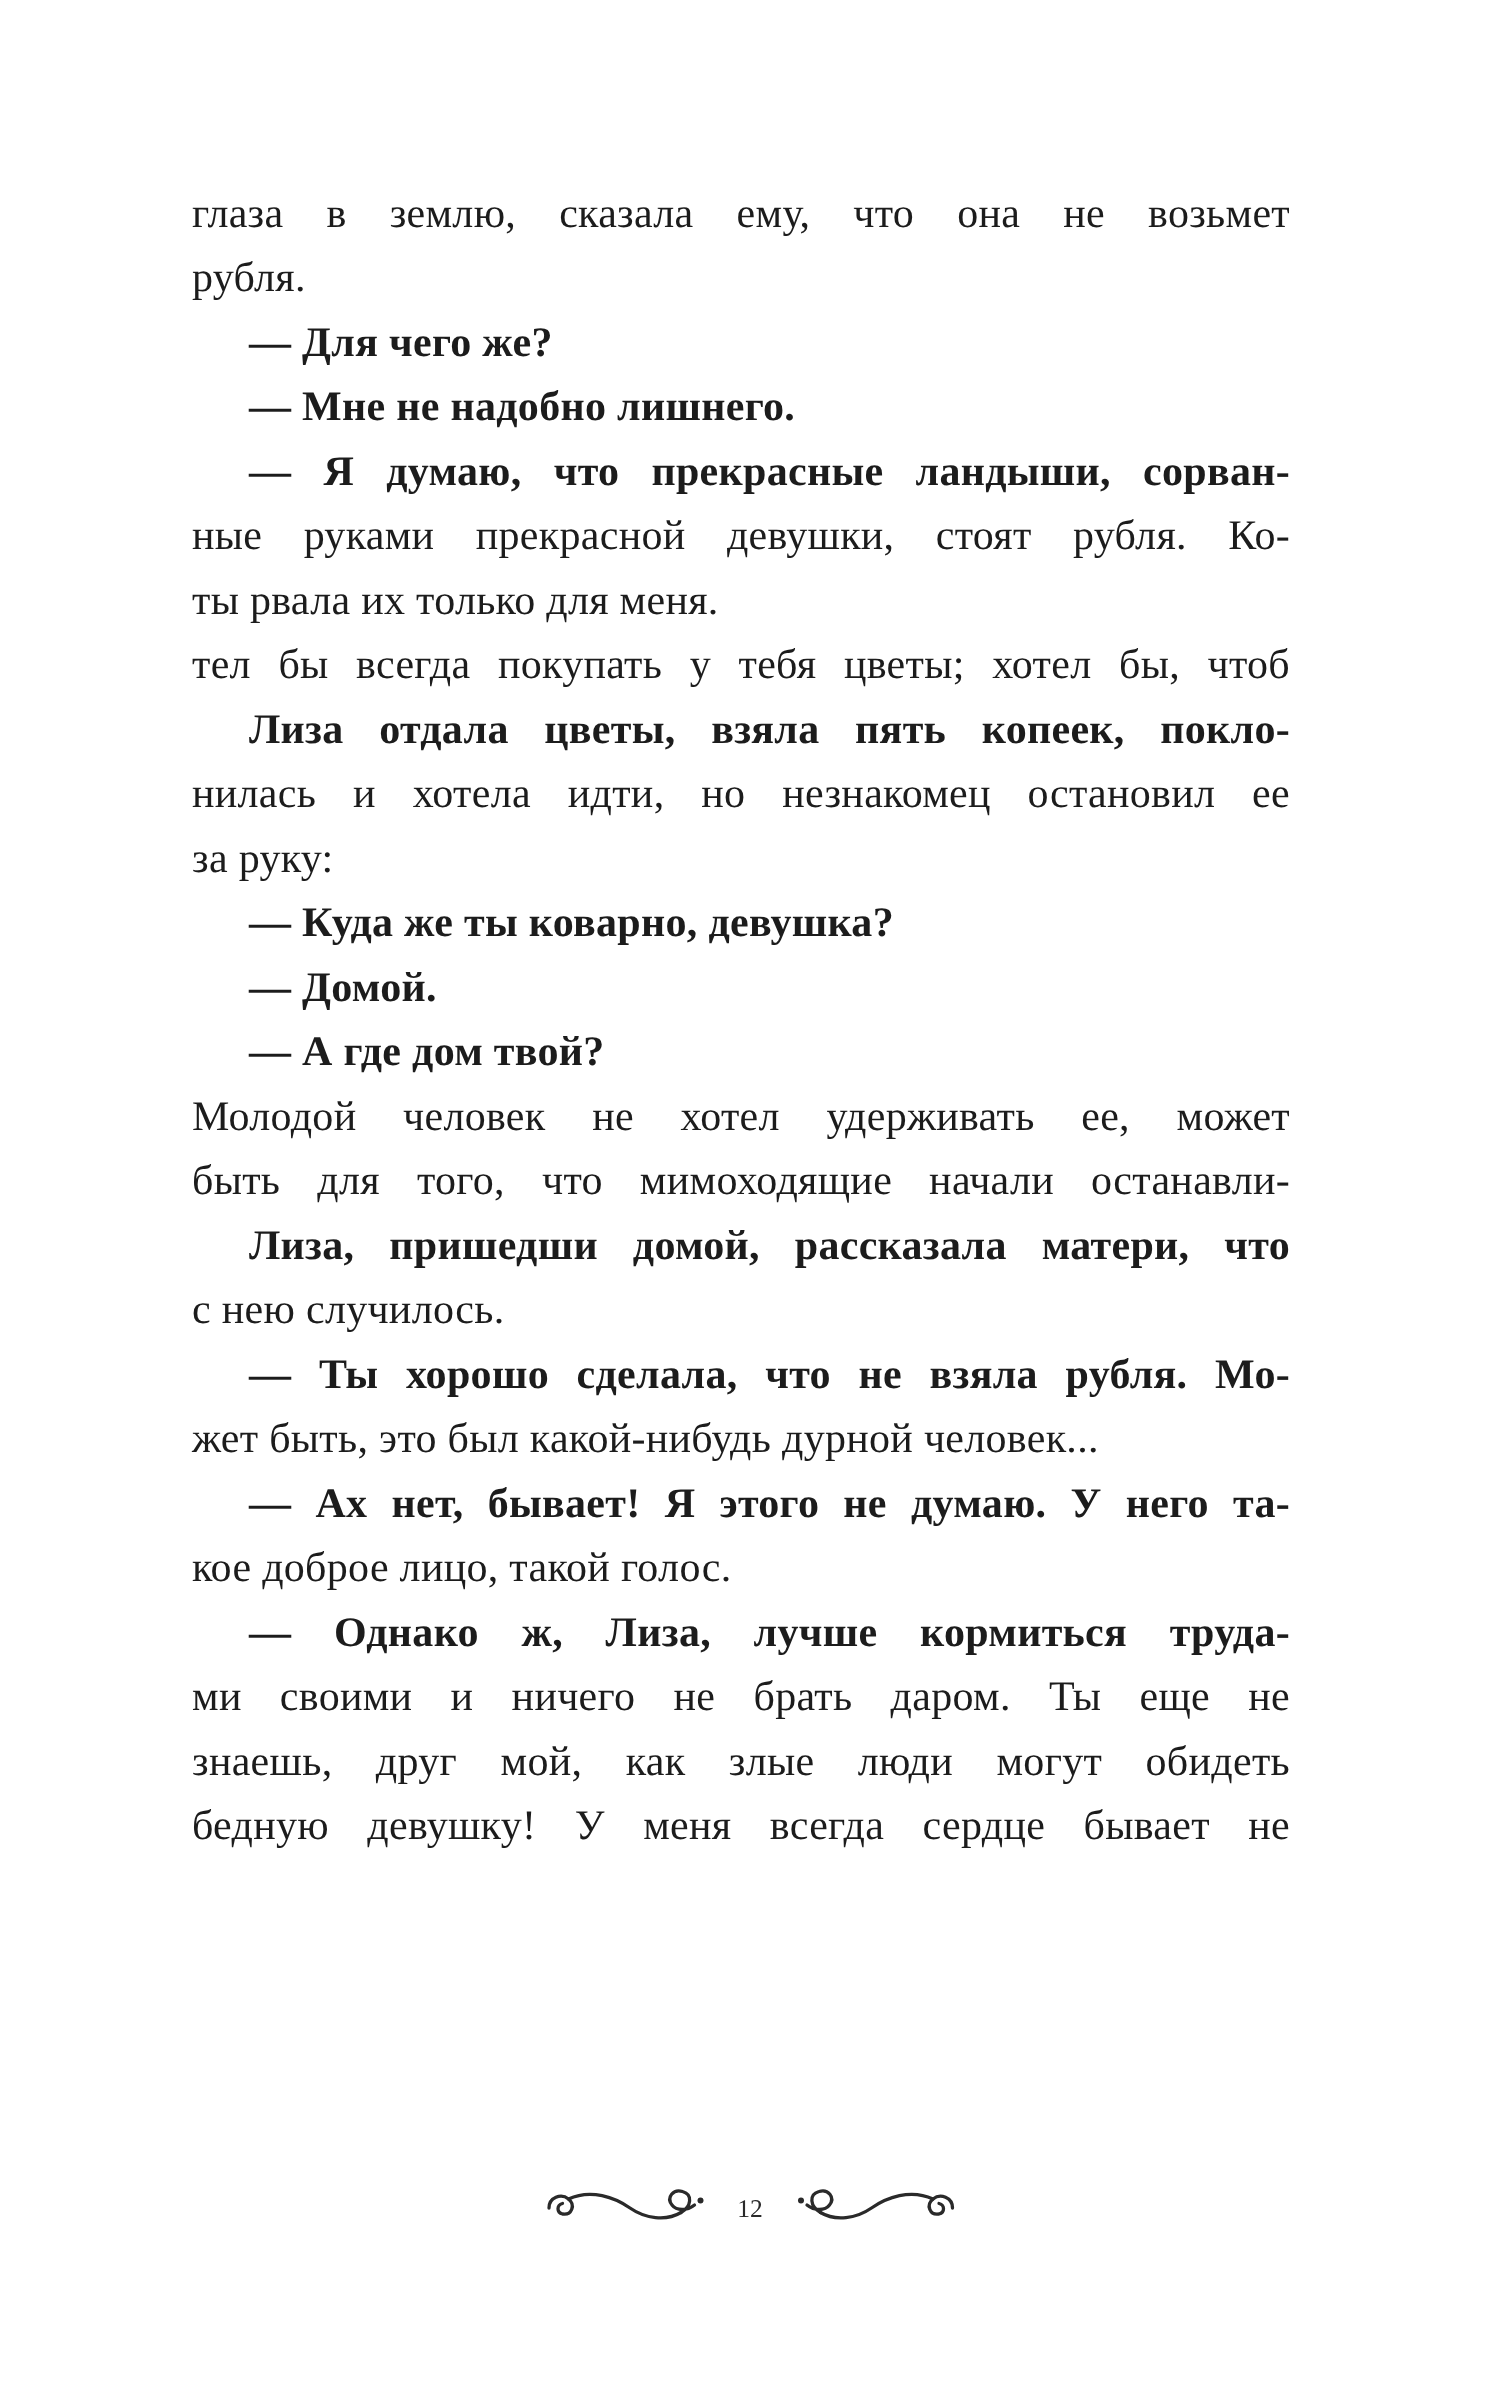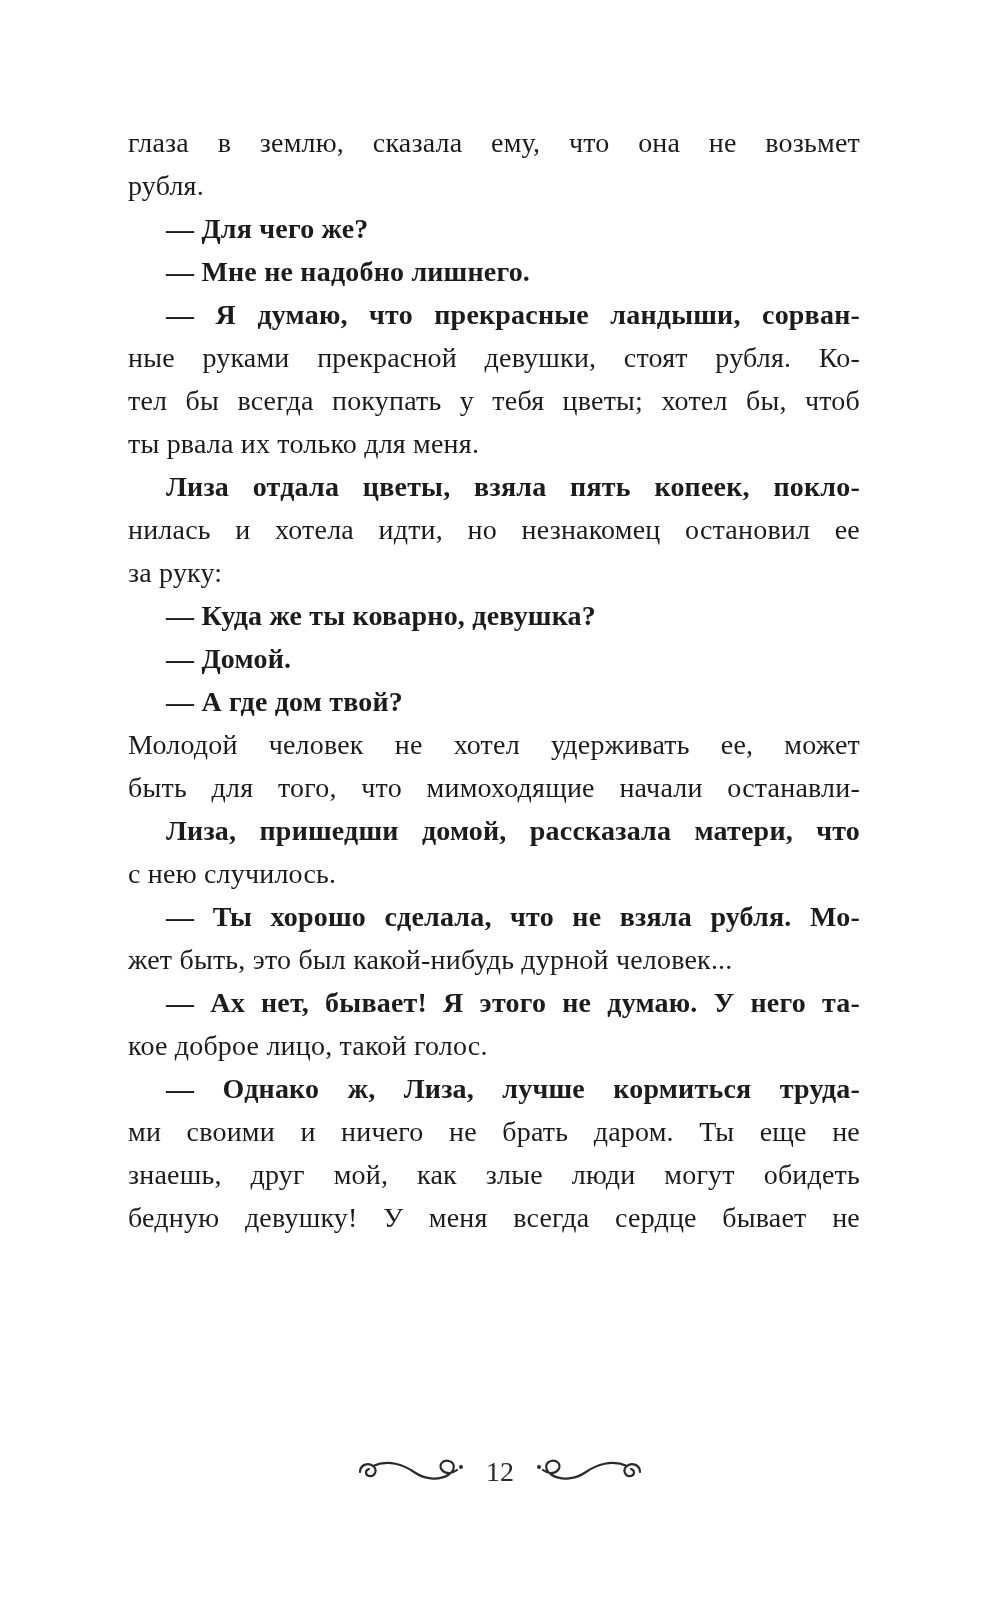--- a/index.html
+++ b/index.html
@@ -45,21 +45,21 @@
     left: 0;
     top: 1450px;
     width: 1000px;
     height: 44px;
     display: flex;
     align-items: center;
     justify-content: center;
     gap: 14px;
   }
   .page-number {
-    font-size: 28px;
+    font-size: 17px;
     color: #2a2a2a;
     line-height: 1;
     padding: 0 4px;
   }
   .flourish {
     width: 112px;
     height: 30px;
     display: block;
   }
   .flourish.right {
@@ -77,22 +77,22 @@
 
 <div class="page">
 
   <div class="text-block" id="text-block">
       <div class="line just">глаза в землю, сказала ему, что она не возьмет</div>
       <div class="line end">рубля.</div>
       <div class="line end indent">— Для чего же?</div>
       <div class="line end indent">— Мне не надобно лишнего.</div>
       <div class="line just indent">— Я думаю, что прекрасные ландыши, сорван-</div>
       <div class="line just">ные руками прекрасной девушки, стоят рубля. Ко-</div>
+      <div class="line end">ты рвала их только для меня.</div>
       <div class="line just">тел бы всегда покупать у тебя цветы; хотел бы, чтоб</div>
-      <div class="line end">ты рвала их только для меня.</div>
       <div class="line just indent">Лиза отдала цветы, взяла пять копеек, покло-</div>
       <div class="line just">нилась и хотела идти, но незнакомец остановил ее</div>
       <div class="line end">за руку:</div>
       <div class="line end indent">— Куда же ты коварно, девушка?</div>
       <div class="line end indent">— Домой.</div>
       <div class="line end indent">— А где дом твой?</div>
       <div class="line just">Молодой человек не хотел удерживать ее, может</div>
       <div class="line just">быть для того, что мимоходящие начали останавли-</div>
       <div class="line just indent">Лиза, пришедши домой, рассказала матери, что</div>
       <div class="line end">с нею случилось.</div>

